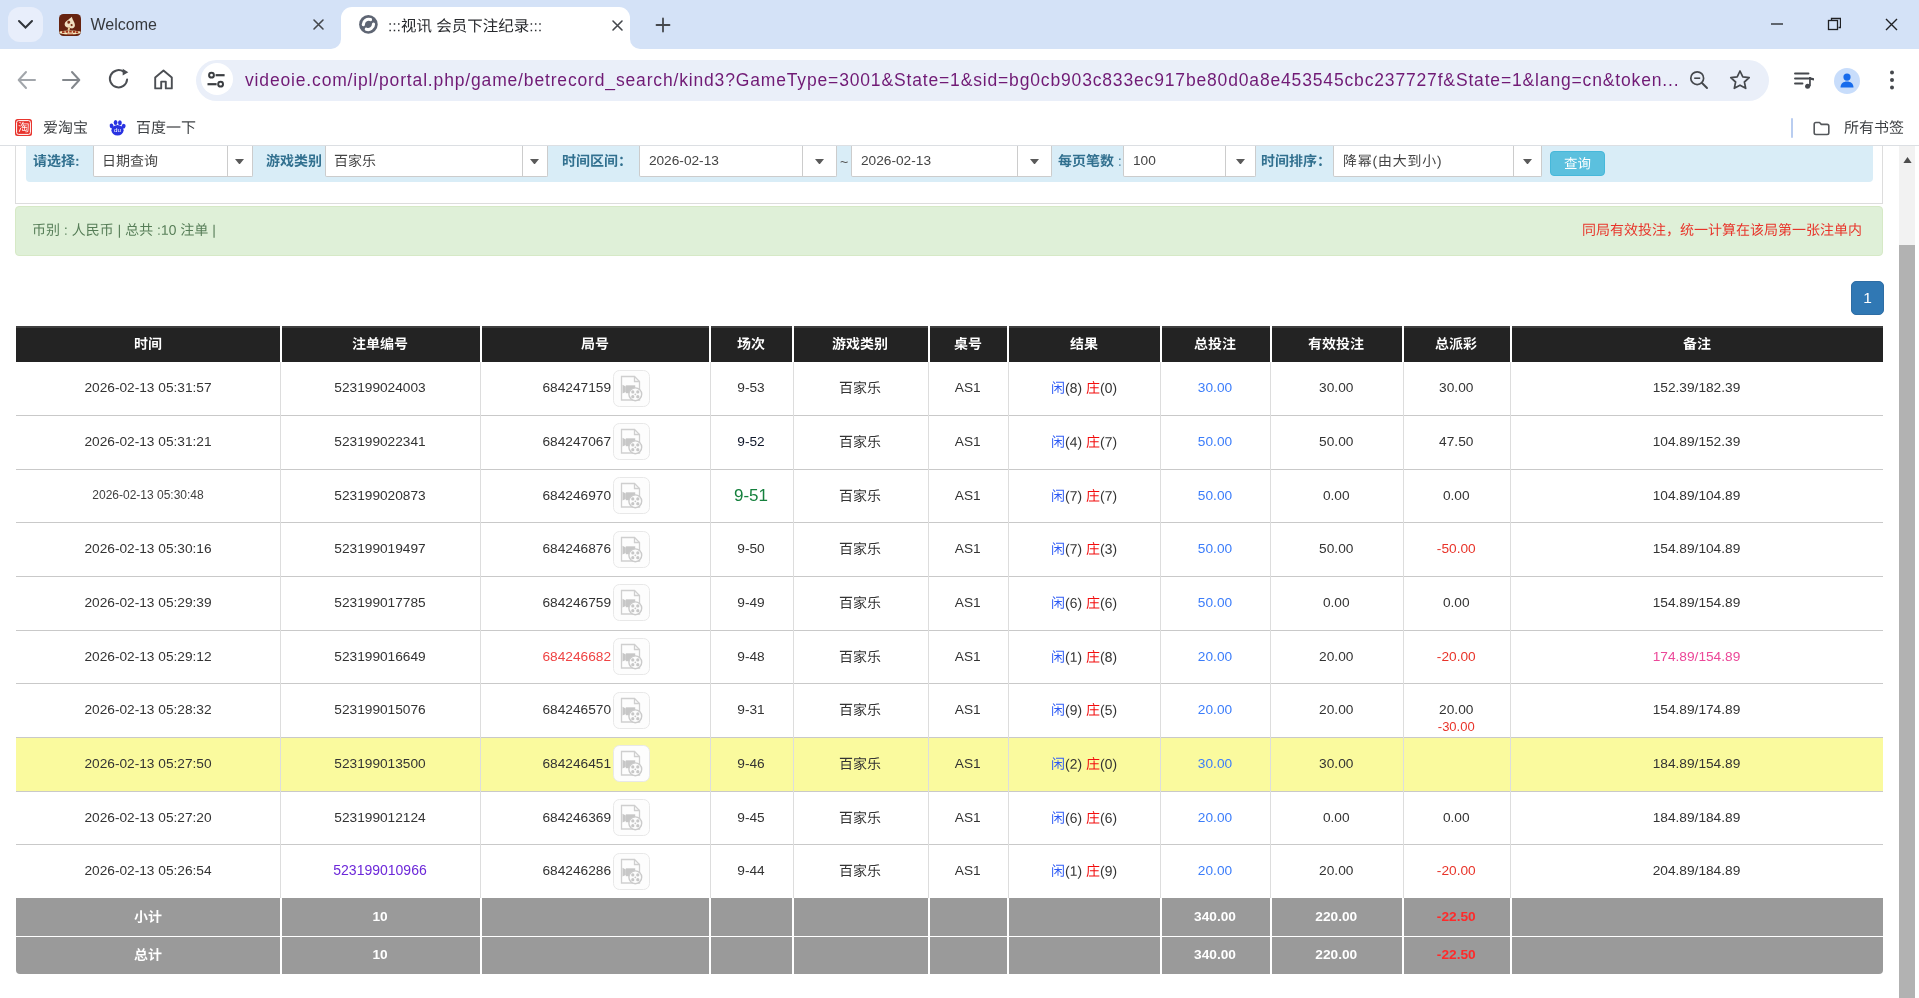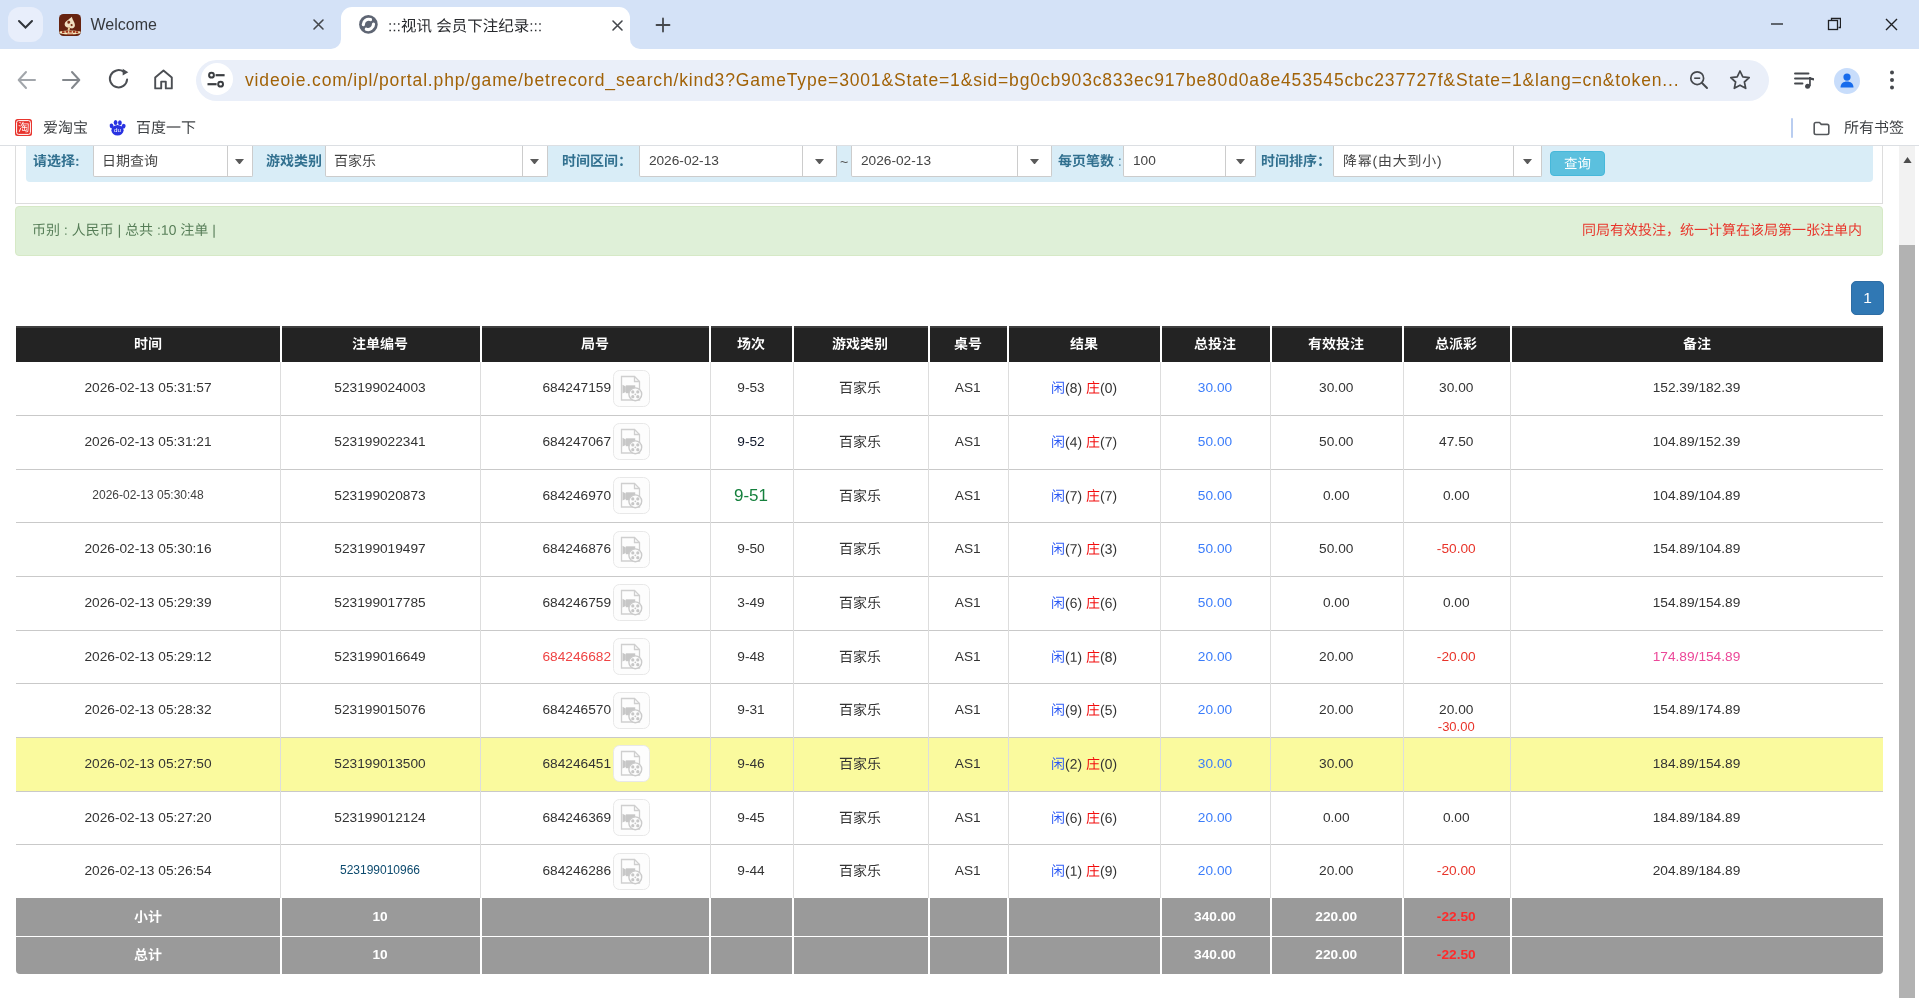--- a/index.html
+++ b/index.html
@@ -197,21 +197,21 @@
     <path d="M3.2 9.5 L11.5 2.6 L19.8 9.5 V20.4 H13.8 V13.6 H9.2 V20.4 H3.2 Z" stroke="#4b4e53" stroke-width="1.9" fill="none" stroke-linejoin="round"></path>
   </svg>
 <div style="position:absolute;left:195.5px;top:59.5px;width:1573px;height:41px;background:#eaeff9;border-radius:20.5px"></div>
 <div style="position:absolute;left:201px;top:63px;width:32px;height:32px;border-radius:50%;background:#fff"></div>
 <svg style="position:absolute;left:206px;top:70px" width="20" height="19" viewBox="0 0 20 19">
     <circle cx="5.5" cy="5.2" r="2.4" fill="none" stroke="#3a3d41" stroke-width="2"></circle>
 <path d="M9.6 5.2 H18.6" stroke="#3a3d41" stroke-width="2.2"></path>
 <circle cx="14.6" cy="14.2" r="2.4" fill="none" stroke="#3a3d41" stroke-width="2"></circle>
 <path d="M1.5 14.2 H10.6" stroke="#3a3d41" stroke-width="2.2"></path>
   </svg>
-<div style="position:absolute;font-size:17.5px;color:#a16207;white-space:nowrap;line-height:21.5px;letter-spacing:0.84px;left:245px;top:80.5px;transform:translateY(-50%)">videoie.com/ipl/portal.php/game/betrecord_search/kind3?GameType=3001&amp;State=1&amp;sid=bg0cb903c833ec917be80d0a8e453545cbc237727f&amp;State=1&amp;lang=cn&amp;token...</div>
+<div style="position:absolute;font-size:17.5px;color:#701a75;white-space:nowrap;line-height:21.5px;letter-spacing:0.84px;left:245px;top:80.5px;transform:translateY(-50%)">videoie.com/ipl/portal.php/game/betrecord_search/kind3?GameType=3001&amp;State=1&amp;sid=bg0cb903c833ec917be80d0a8e453545cbc237727f&amp;State=1&amp;lang=cn&amp;token...</div>
 <svg style="position:absolute;left:1689px;top:70px" width="20" height="20" viewBox="0 0 20 20">
     <circle cx="8.2" cy="8.2" r="6.4" fill="none" stroke="#45484d" stroke-width="1.7"></circle>
 <path d="M5.2 8.2 H11.2" stroke="#45484d" stroke-width="1.6"></path>
 <path d="M13 13 L18 18" stroke="#45484d" stroke-width="1.9" stroke-linecap="round"></path>
   </svg>
 <svg style="position:absolute;left:1729px;top:69px" width="22" height="22" viewBox="0 0 22 22">
     <path d="M11 2 L13.8 7.9 L20.2 8.6 L15.4 13 L16.7 19.3 L11 16.2 L5.3 19.3 L6.6 13 L1.8 8.6 L8.2 7.9 Z" fill="none" stroke="#45484d" stroke-width="1.7" stroke-linejoin="round"></path>
   </svg>
 <svg style="position:absolute;left:1793px;top:69px" width="22" height="22" viewBox="0 0 22 22">
     <path d="M2 4.5 H15.5 M2 9.5 H15.5 M2 14.5 H9.5" stroke="#45484d" stroke-width="1.9" stroke-linecap="round"></path>
@@ -641,21 +641,21 @@
     </g>
 <path d="M12.8 15.3 H22.2 V23.2 H12.8 Z" fill="#c7c7c7"></path>
 <path d="M12.8 16.5 L9.5 14.8 V23.6 L12.8 21.9 Z" fill="#c7c7c7"></path>
 <circle cx="22.3" cy="24.3" r="6.4" fill="#fcfcfc" stroke="#cbcbcb" stroke-width="1.4"></circle>
 <circle cx="19.8" cy="21.9" r="1.6" fill="#c7c7c7"></circle>
     <circle cx="24.8" cy="21.9" r="1.6" fill="#c7c7c7"></circle>
 <circle cx="19.8" cy="26.7" r="1.6" fill="#c7c7c7"></circle>
     <circle cx="24.8" cy="26.7" r="1.6" fill="#c7c7c7"></circle>
 <circle cx="22.3" cy="24.3" r="0.9" fill="#c7c7c7"></circle>
   </svg>
-<div style="position:absolute;font-size:13.7px;color:#333;white-space:nowrap;line-height:17.7px;left:751.0px;top:602.925px;transform:translateX(-50%) translateY(-50%)">3-49</div>
+<div style="position:absolute;font-size:13.7px;color:#333;white-space:nowrap;line-height:17.7px;left:751.0px;top:602.925px;transform:translateX(-50%) translateY(-50%)">9-49</div>
 <svg style="position:absolute;left:839.25px;top:594.03px" width="42" height="19" viewBox="0 0 42 19">
     <use href="#gcr767e" transform="translate(0.0 13.86) scale(14)" fill="#333"></use>
     <use href="#gcr5bb6" transform="translate(14.0 13.86) scale(14)" fill="#333"></use>
     <use href="#gcr4e50" transform="translate(28.0 13.86) scale(14)" fill="#333"></use>
   </svg>
 <div style="position:absolute;font-size:13.7px;color:#333;white-space:nowrap;line-height:17.7px;left:967.75px;top:602.925px;transform:translateX(-50%) translateY(-50%)">AS1</div>
 <svg style="position:absolute;left:1050.69px;top:594.03px" width="67" height="19" viewBox="0 0 67 19">
     <use href="#gcr95f2" transform="translate(0.0 13.86) scale(14)" fill="#2f5cf5"></use>
     <use href="#glr28" transform="translate(14.0 13.86) scale(14)" fill="#333"></use>
     <use href="#glr36" transform="translate(18.66 13.86) scale(14)" fill="#333"></use>
@@ -825,21 +825,21 @@
     <use href="#glr28" transform="translate(49.0 13.86) scale(14)" fill="#333"></use>
     <use href="#glr36" transform="translate(53.66 13.86) scale(14)" fill="#333"></use>
     <use href="#glr29" transform="translate(61.45 13.86) scale(14)" fill="#333"></use>
   </svg>
 <div style="position:absolute;font-size:13.7px;color:#3c7dfa;white-space:nowrap;line-height:17.7px;left:1215.0px;top:817.5250000000001px;transform:translateX(-50%) translateY(-50%)">20.00</div>
 <div style="position:absolute;font-size:13.7px;color:#333;white-space:nowrap;line-height:17.7px;left:1336.25px;top:817.5250000000001px;transform:translateX(-50%) translateY(-50%)">0.00</div>
 <div style="position:absolute;font-size:13.7px;color:#333;white-space:nowrap;line-height:17.7px;left:1456.25px;top:817.5250000000001px;transform:translateX(-50%) translateY(-50%)">0.00</div>
 <div style="position:absolute;font-size:13.7px;color:#333;white-space:nowrap;line-height:17.7px;left:1696.5px;top:817.5250000000001px;transform:translateX(-50%) translateY(-50%)">184.89/184.89</div>
 <div style="position:absolute;left:16px;top:844.3499999999999px;width:1867px;height:1px;background:#c9c9c9"></div>
 <div style="position:absolute;font-size:13.7px;color:#333;white-space:nowrap;line-height:17.7px;left:148.0px;top:871.175px;transform:translateX(-50%) translateY(-50%)">2026-02-13 05:26:54</div>
-<div style="position:absolute;font-size:12px;color:#0c4a6e;white-space:nowrap;line-height:17.7px;left:380.0px;top:871.175px;transform:translateX(-50%) translateY(-50%)">523199010966</div>
+<div style="position:absolute;font-size:14px;color:#6d28d9;white-space:nowrap;line-height:17.7px;left:380.0px;top:871.175px;transform:translateX(-50%) translateY(-50%)">523199010966</div>
 <div style="position:absolute;font-size:13.7px;color:#333;white-space:nowrap;line-height:17.7px;right:1308px;top:871.175px;transform:translateY(-50%)">684246286</div>
 <svg style="position:absolute;left:613px;top:852.675px" width="37" height="37" viewBox="0 0 37 37">
     <rect x="0.5" y="0.5" width="36" height="36" rx="6" fill="#fdfdfd" stroke="#e8e8e8"></rect>
 <g stroke="#cfcfcf" stroke-width="1.3" fill="none">
 <path d="M8.5 6.5 H21.5 L26.5 11.5 V30 H8.5 Z"></path>
       <path d="M21.5 6.5 V11.5 H26.5"></path>
     </g>
 <path d="M12.8 15.3 H22.2 V23.2 H12.8 Z" fill="#c7c7c7"></path>
 <path d="M12.8 16.5 L9.5 14.8 V23.6 L12.8 21.9 Z" fill="#c7c7c7"></path>
 <circle cx="22.3" cy="24.3" r="6.4" fill="#fcfcfc" stroke="#cbcbcb" stroke-width="1.4"></circle>

